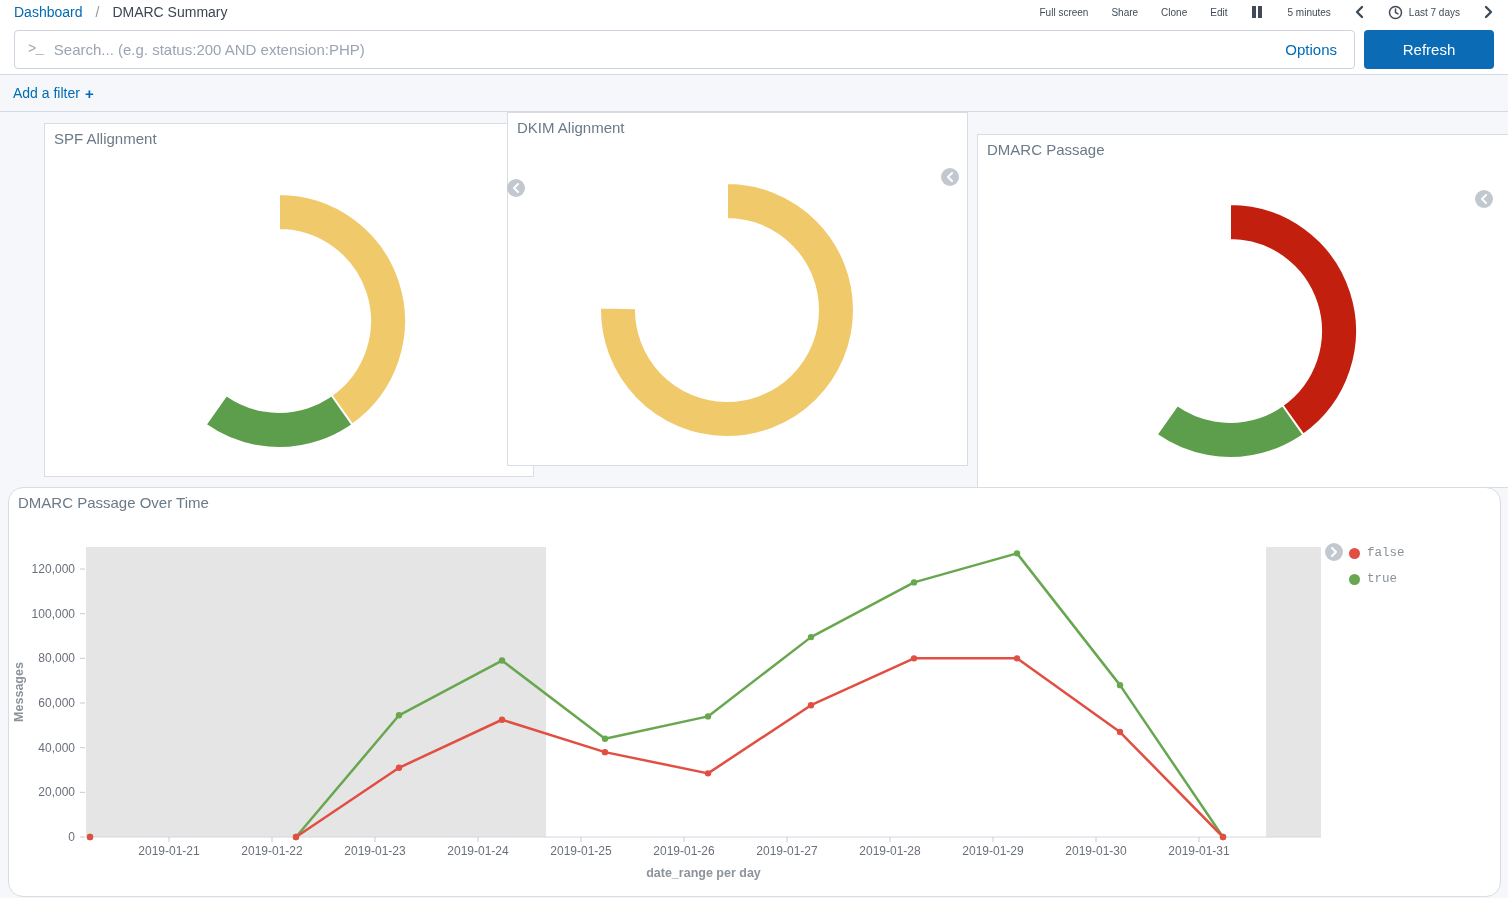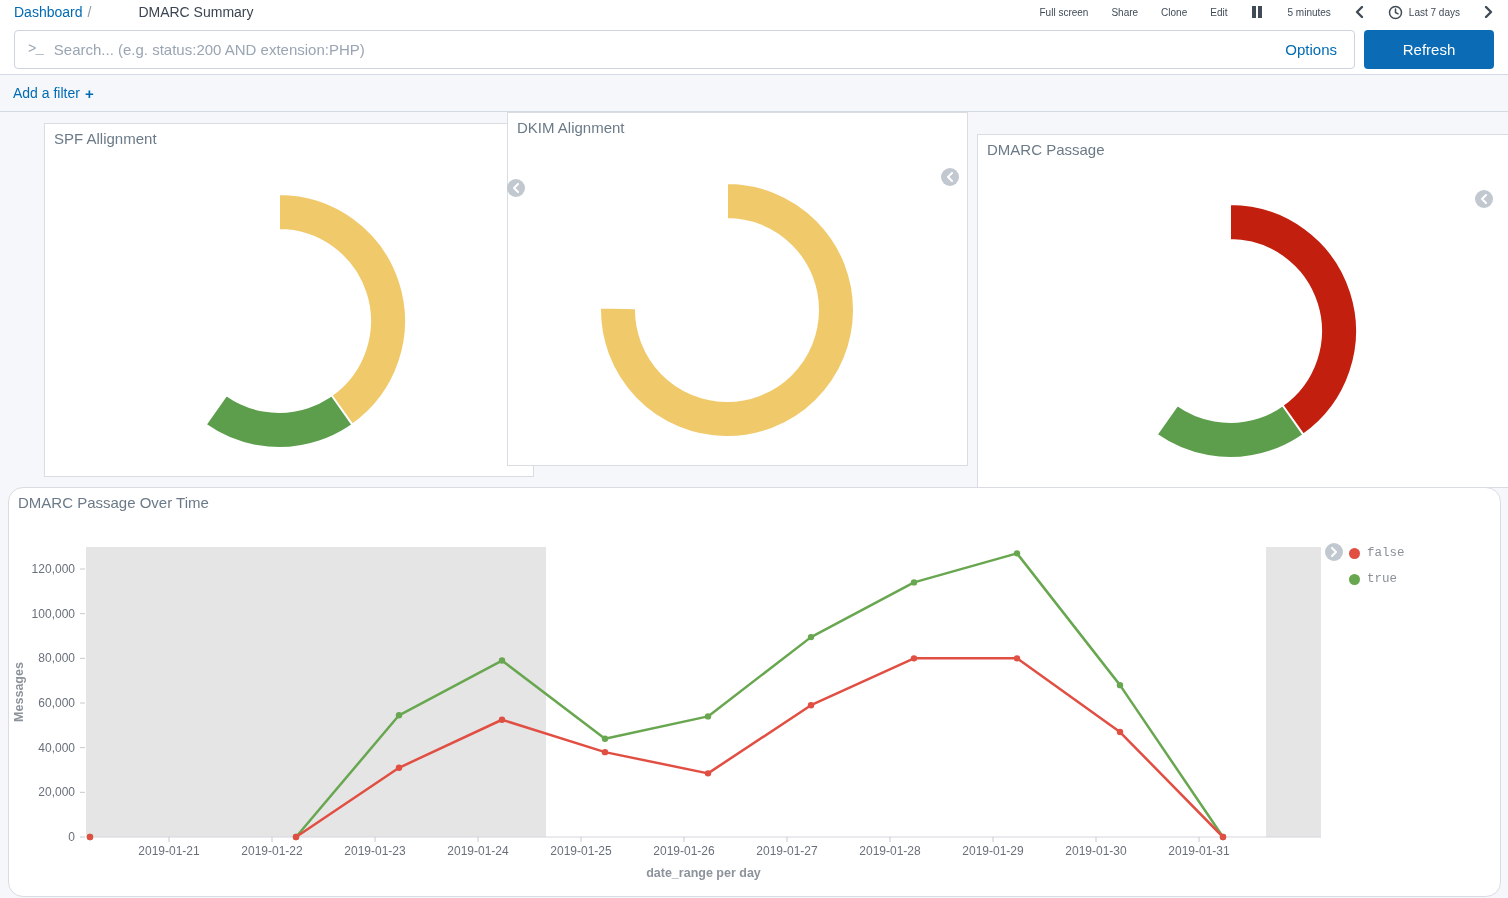--- a/index.html
+++ b/index.html
@@ -9,24 +9,24 @@
     background:#f5f7fa; font-family:"Liberation Sans", sans-serif;
     -webkit-font-smoothing:antialiased;
   }
   a { text-decoration:none; cursor:pointer; }
 
   
   .topbar {
     height:24px; background:#fff; display:flex; align-items:center;
     justify-content:space-between; padding:0 14px;
   }
-  .breadcrumbs { font-size:14px; display:flex; align-items:center; gap:5px; }
+  .breadcrumbs { font-size:14px; display:flex; align-items:center; gap:13px; }
   .breadcrumbs .root { color:#006bb4; }
   .breadcrumbs .sep { color:#8c97a3; }
-  .breadcrumbs .current { color:#3b4653;margin-left:42px; }
+  .breadcrumbs .current { color:#3b4653; }
   .topmenu { display:flex; align-items:center; gap:23px; font-size:10px; color:#404b57; }
   .topmenu a { color:#404b57; }
   .icon-btn { display:flex; align-items:center; cursor:pointer; }
   .timequick { display:flex; align-items:center; gap:6px; cursor:pointer; }
 
   
   .querybar {
     background:#fff; height:51px; border-bottom:1px solid #d3dae6;
     display:flex; align-items:center; padding:0 14px; gap:9px;
   }

